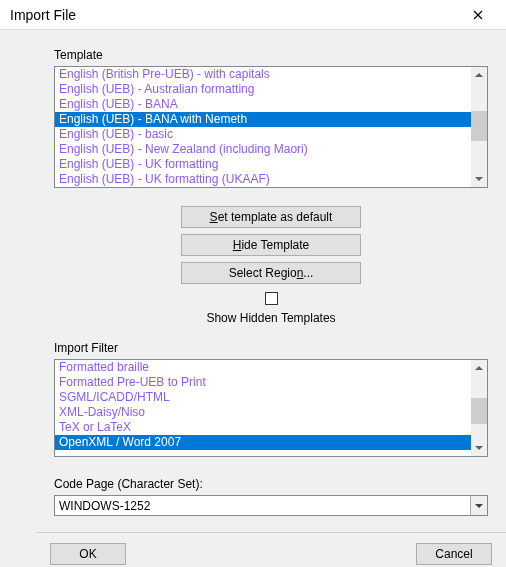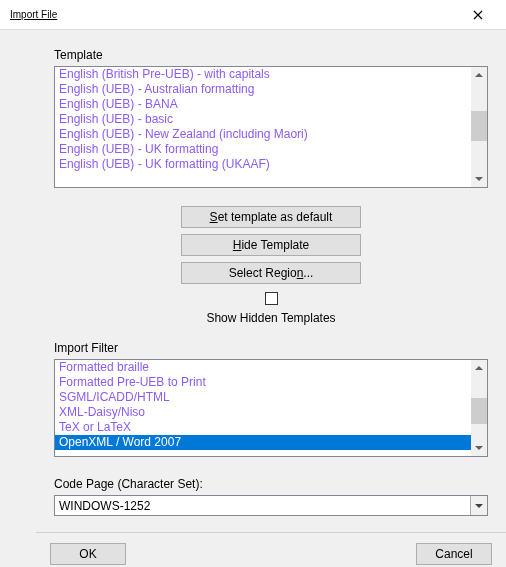--- a/index.html
+++ b/index.html
@@ -13,21 +13,21 @@
 }
 .titlebar {
   height: 30px;
   background: #fff;
   border-bottom: 1px solid #ddd;
   display: flex;
   align-items: center;
   padding: 0 8px 0 10px;
   justify-content: space-between;
 }
-.titlebar .title { font-size: 10px; color: #000; text-decoration: underline; }
+.titlebar .title { font-size: 14px; color: #000; }
 .titlebar .close { width: 40px; height: 28px; display:flex; align-items:center; justify-content:center; }
 .titlebar .close svg { width:10px; height:10px; }
 .content { padding: 10px 18px 12px 18px; margin-left: 36px; }
 .label { margin: 8px 0 4px 0; color:#000; }
 .listbox {
   border: 1px solid #828790;
   background: #fff;
   width: 100%;
   height: 122px;
   position: relative;
@@ -108,20 +108,21 @@
 </div>
 
 <div class="content">
 
   <div class="label">Template</div>
   <div class="listbox">
     <div class="list-inner" id="template-items">
         <div class="list-item">English (British Pre-UEB) - with capitals</div>
         <div class="list-item">English (UEB) - Australian formatting</div>
         <div class="list-item">English (UEB) - BANA</div>
+        <div class="list-item selected">English (UEB) - BANA with Nemeth</div>
         <div class="list-item">English (UEB) - basic</div>
         <div class="list-item">English (UEB) - New Zealand (including Maori)</div>
         <div class="list-item">English (UEB) - UK formatting</div>
         <div class="list-item">English (UEB) - UK formatting (UKAAF)</div>
       </div>
     <div class="scrollbar">
       <div class="sb-btn" style="position:absolute;top:0;">
         <svg viewBox="0 0 8 8">
             <path d="M0 6 L4 2 L8 6 Z"></path>
           </svg>

